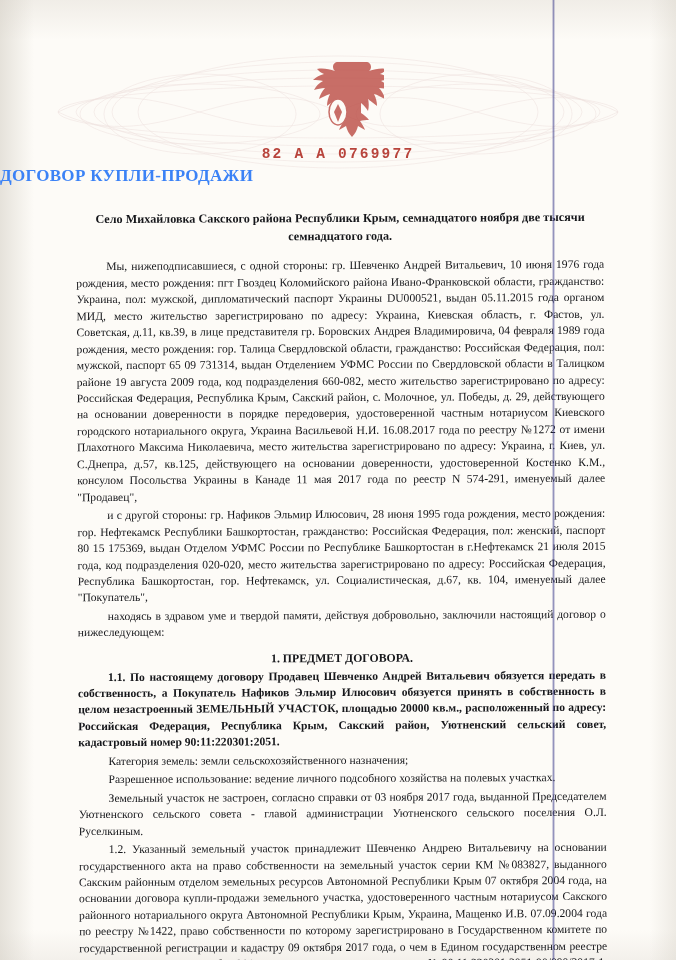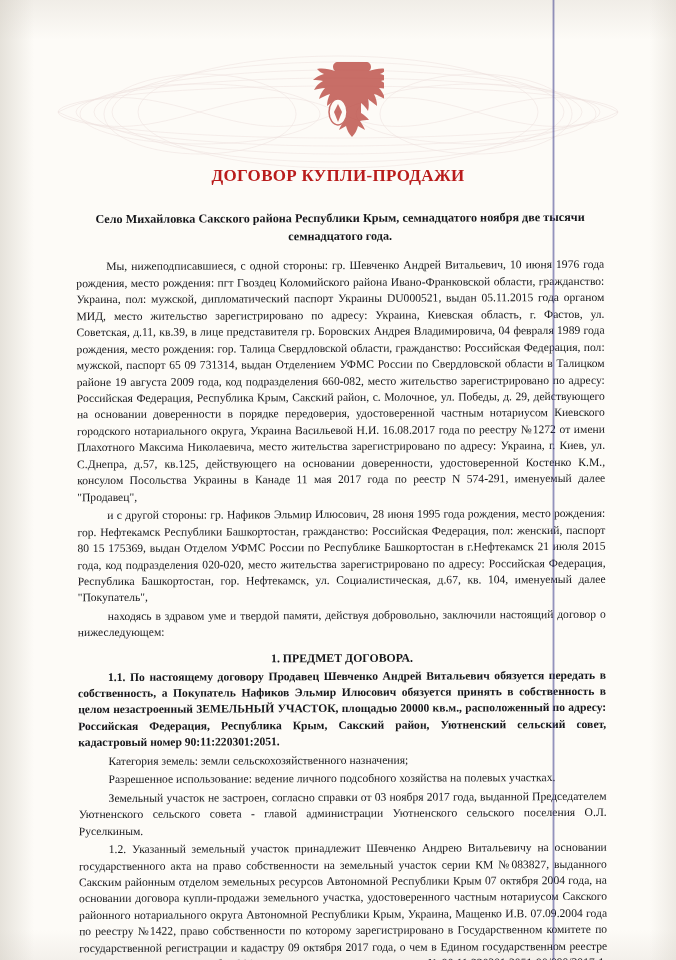--- a/index.html
+++ b/index.html
@@ -77,26 +77,25 @@
     letter-spacing: 2.2px;
     color: #b8443c;
     font-weight: bold;
   }
 
   .doc-title {
     position: absolute;
     top: 165px;
     left: 0;
     width: 676px;
-    text-align: center;
     font-family: "Liberation Serif", serif;
     font-weight: bold;
     font-size: 17px;
     line-height: 1.28;
-    color: #b91c1c;
+    color: #3b82f6;
     letter-spacing: 0.3px;
   }
 
   .content {
     position: absolute;
     top: 210px;
     left: 76px;
     width: 528px;
     color: #16171b;
     font-size: 11.6px;
@@ -163,20 +162,21 @@
   </svg>
 
   <svg class="emblem" viewBox="0 0 92 96">
     <g fill="#b8443c" opacity="0.9">
       <path d="M46 6 c-3 0 -5 2 -5 5 0 2 1 3 2 4 -6 -2 -12 -3 -18 -2 2 2 4 4 7 5 -4 1 -8 3 -11 6 4 0 7 0 10 1 -4 2 -7 5 -9 9 4 -1 7 -2 11 -2 -3 3 -5 7 -6 11 4 -2 7 -4 11 -5 -2 4 -3 8 -3 12 3 -2 6 -5 9 -7 -1 4 -1 8 0 12 2 -3 4 -6 7 -8 l0 10 c-3 2 -6 4 -8 7 3 0 6 0 9 1 -2 3 -4 6 -5 9 l7 -4 c1 4 3 8 6 11 3 -3 5 -7 6 -11 l7 4 c-1 -3 -3 -6 -5 -9 3 -1 6 -1 9 -1 -2 -3 -5 -5 -8 -7 l0 -10 c3 2 5 5 7 8 1 -4 1 -8 0 -12 3 2 6 5 9 7 0 -4 -1 -8 -3 -12 4 1 7 3 11 5 -1 -4 -3 -8 -6 -11 4 0 7 1 11 2 -2 -4 -5 -7 -9 -9 3 -1 6 -1 10 -1 -3 -3 -7 -5 -11 -6 3 -1 5 -3 7 -5 -6 -1 -12 0 -18 2 1 -1 2 -2 2 -4 0 -3 -2 -5 -5 -5z"></path>
       <ellipse cx="46" cy="56" rx="9" ry="13" fill="#fdfbf7" stroke="#b8443c" stroke-width="1.5"></ellipse>
       <path d="M46 48 l4 8 -4 10 -4 -10z"></path>
     </g>
   </svg>
 
+  <div class="serial">82 А А 0769977</div>
 
   <div class="doc-title">
     <div>ДОГОВОР КУПЛИ-ПРОДАЖИ</div>
   </div>
 
   <div class="content skew">
 
     <p class="place-date">Село Михайловка Сакского района Республики Крым, семнадцатого ноября две тысячи семнадцатого года.</p>
 
     <p class="body-par">Мы, нижеподписавшиеся, с одной стороны: гр. Шевченко Андрей Витальевич, 10 июня 1976 года рождения, место рождения: пгт Гвоздец Коломийского района Ивано-Франковской области, гражданство: Украина, пол: мужской, дипломатический паспорт Украины DU000521, выдан 05.11.2015 года органом МИД, место жительство зарегистрировано по адресу: Украина, Киевская область, г. Фастов, ул. Советская, д.11, кв.39, в лице представителя гр. Боровских Андрея Владимировича, 04 февраля 1989 года рождения, место рождения: гор. Талица Свердловской области, гражданство: Российская Федерация, пол: мужской, паспорт 65 09 731314, выдан Отделением УФМС России по Свердловской области в Талицком районе 19 августа 2009 года, код подразделения 660-082, место жительство зарегистрировано по адресу: Российская Федерация, Республика Крым, Сакский район, с. Молочное, ул. Победы, д. 29, действующего на основании доверенности в порядке передоверия, удостоверенной частным нотариусом Киевского городского нотариального округа, Украина Васильевой Н.И. 16.08.2017 года по реестру №1272 от имени Плахотного Максима Николаевича, место жительства зарегистрировано по адресу: Украина, г. Киев, ул. С.Днепра, д.57, кв.125, действующего на основании доверенности, удостоверенной Костенко К.М., консулом Посольства Украины в Канаде 11 мая 2017 года по реестр N 574-291, именуемый далее "Продавец",</p>

